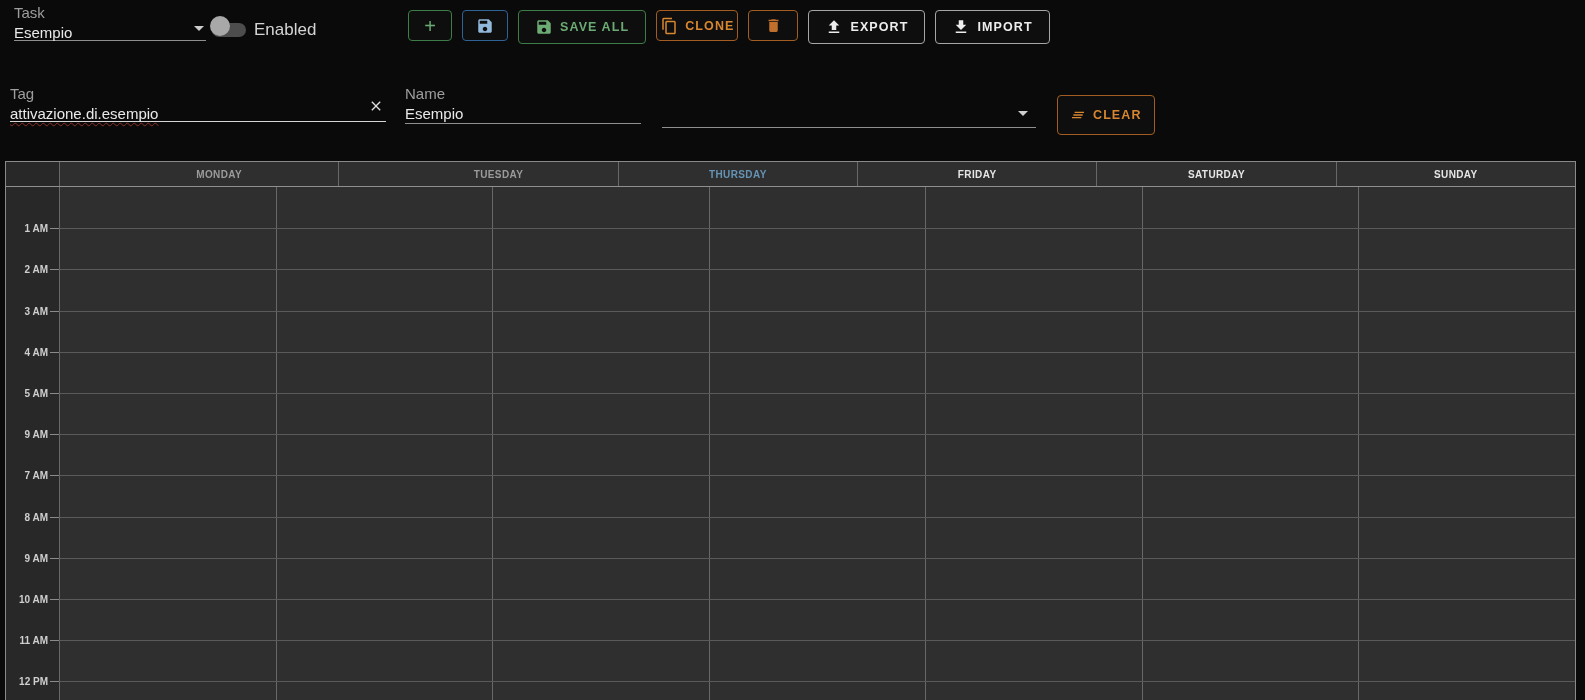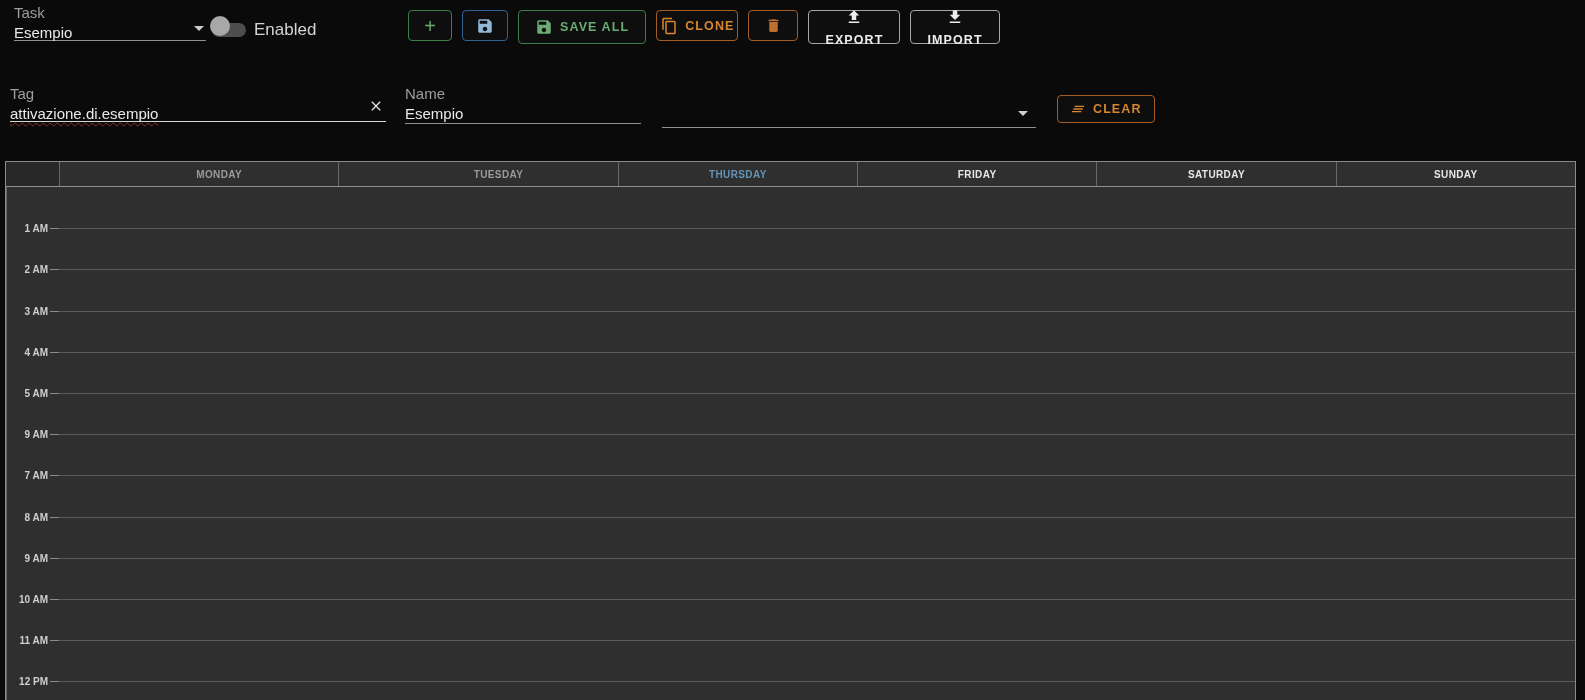--- a/index.html
+++ b/index.html
@@ -28,45 +28,45 @@
 
   
   #toolbar { left:408px; top:10px; display:flex; gap:10px; }
   .tb-btn { height:31px; border-radius:4px; background:rgba(255,255,255,0.02);
     display:flex; align-items:center; justify-content:center; gap:7px;
     font-size:12.5px; font-weight:700; letter-spacing:1.1px; cursor:pointer; }
   .tb-btn svg { display:block; }
   .btn-green  { border:1px solid #3e7d48; color:#6cab74; }
   .btn-blue   { border:1px solid #2f6396; color:#92b8d9; }
   .btn-orange { border:1px solid #a35d22; color:#d8862f; }
-  .btn-neutral{ border:1px solid #a6a6a6; color:#ededed;flex-direction:column; }
+  .btn-neutral{ border:1px solid #a6a6a6; color:#ededed; }
   .w44 { width:44px; } .w46 { width:46px; } .w50 { width:50px; }
   .px16 { padding:16px 16px; } .px14 { padding:0 3px; }
   .plus-glyph { font-size:20px; font-weight:400; line-height:1; letter-spacing:0; }
 
   
   #tag-field  { left:10px;  top:85px; width:376px; height:37px; border-bottom-color:#d6d6d6; }
   #name-field { left:405px; top:85px; width:236px; height:39px; }
   #groups-field { left:662px; top:85px; width:374px; height:43px; }
   #groups-field .m-value { margin-top:17px; color:#bdbdbd; }
   #groups-field .chevron { right:8px; top:26px; border-top-color:#cfcfcf; }
   #tag-clear { position:absolute; right:2px; top:13px; cursor:pointer; }
-  #clear-btn { left:1057px; top:95px; height:28px; padding:0 12px; position:absolute; }
+  #clear-btn { left:1057px; top:95px; height:40px; padding:0 12px; position:absolute; }
 
   
   #calendar { left:5px; top:161px; width:1571px; height:539px;
     border:1px solid #8a8a8a; border-bottom:none; background:#2f2f2f; overflow:hidden; }
   #cal-header { display:flex; height:25px; border-bottom:1px solid #8f8f8f; background:#2f2f2f; }
   #cal-corner { width:53px; flex:none; background:#282828; }
   .day-head { flex:1; display:flex; align-items:center; justify-content:center;
     border-left:1px solid #686868; font-size:10px; font-weight:700; letter-spacing:.4px; }
   .day-head[data-state="past"]   { color:#9b9b9b;padding-left:40px; }
   .day-head[data-state="today"]  { color:#6593b5; }
   .day-head[data-state="future"] { color:#e6e6e6; }
-  #cal-body { position:relative; height:513px; display:flex;flex-direction:column; }
+  #cal-body { position:relative; height:513px; display:flex; }
   #cal-gutter { width:53px; flex:none; background:#282828; }
   .day-col { flex:1; border-left:1px solid #686868; }
   .hour-line { position:absolute; left:53px; right:0; height:1px; background:#5a5a5a; }
   .hour-tick { position:absolute; left:44px; width:9px; height:1px; background:#8a8a8a; }
   .hour-label { position:absolute; left:0; width:42px; text-align:right;
     transform:translateY(-50%); font-size:10px; font-weight:700; color:#cfcfcf; }
 </style>
 </head>
 <body>
 

